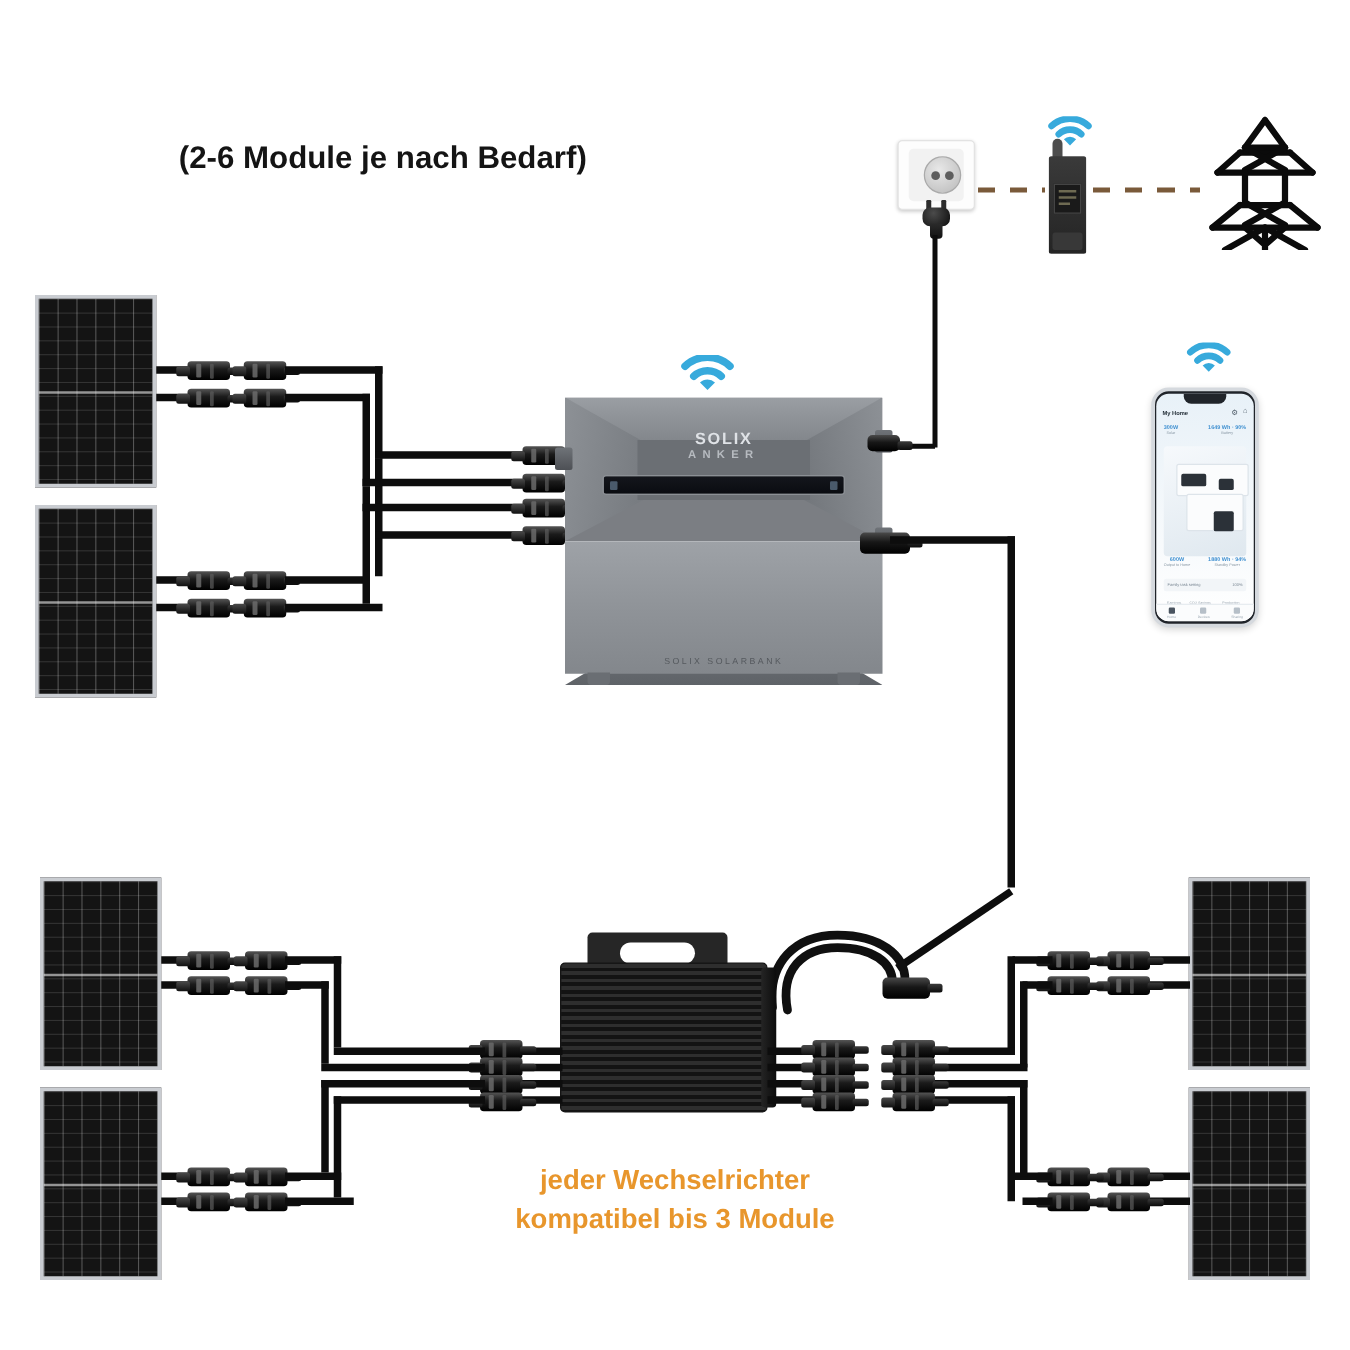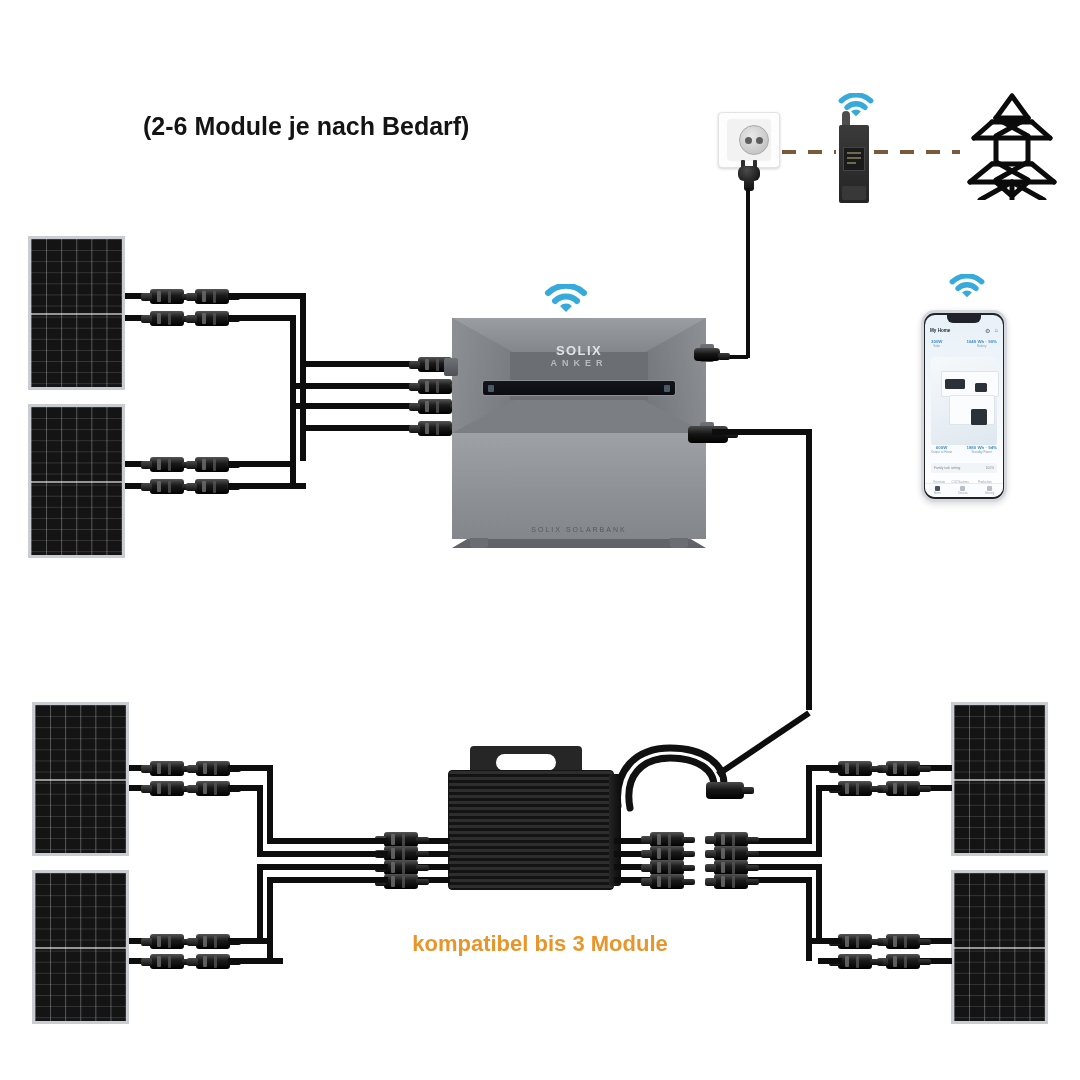--- a/index.html
+++ b/index.html
@@ -313,20 +313,21 @@
   }
 </style>
 </head>
 <body>
 
 <div id="stage">
 
   <div class="subtitle">(2-6 Module je nach Bedarf)</div>
 
   <div class="caption">
+    <span>jeder Wechselrichter</span>
     <span>kompatibel bis 3 Module</span>
   </div>
 
   <div class="panel" style="left:28px;top:236px;width:97px;height:154px;"></div>
   <div class="panel" style="left:28px;top:404px;width:97px;height:154px;"></div>
 
   <div class="w wh" style="left:125px;top:293px;width:33px;"></div>
   <div class="w wh" style="left:125px;top:315px;width:33px;"></div>
   <div class="mc4" style="left:150px;top:289px;">
       <i></i>

